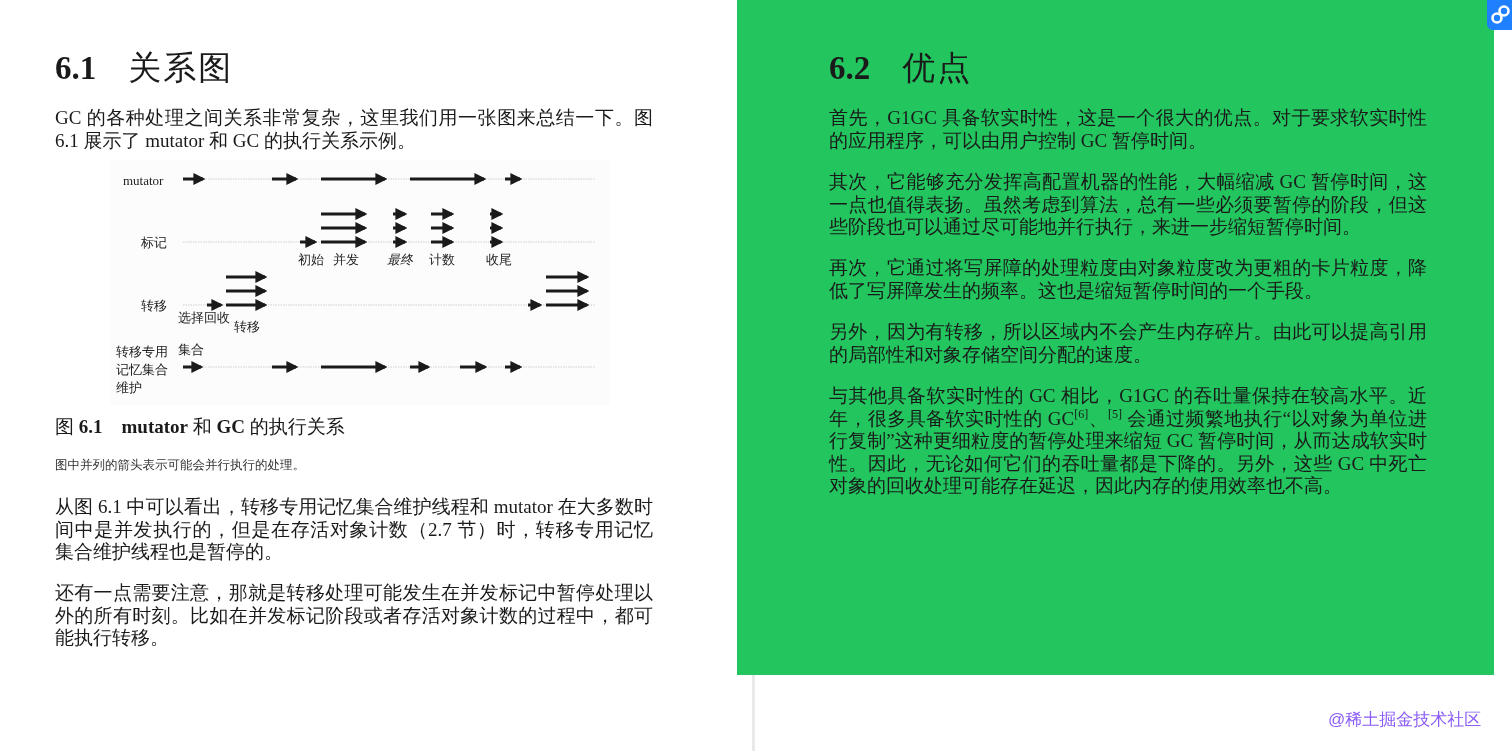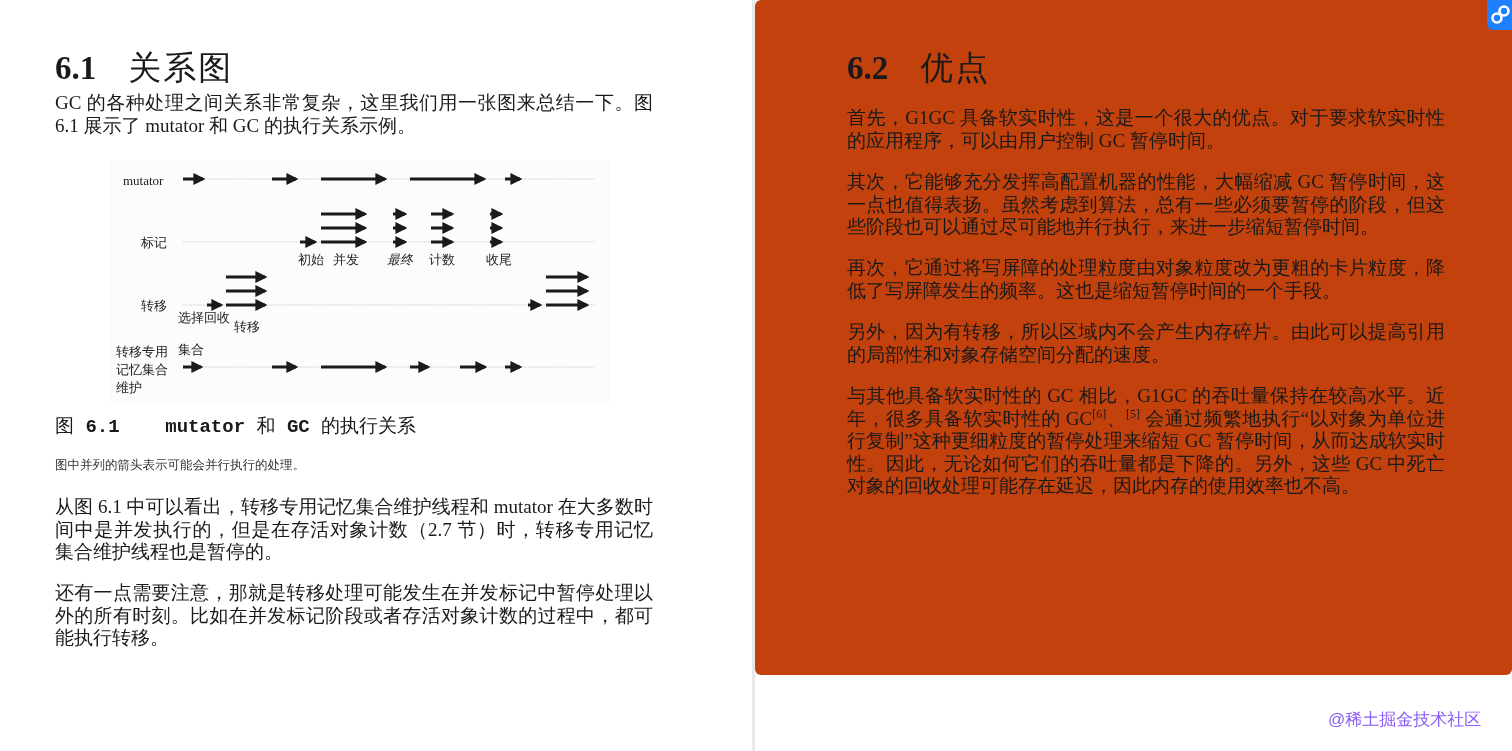--- a/index.html
+++ b/index.html
@@ -4,51 +4,51 @@
 <style>
   html, body { margin: 0; padding: 0; }
   body {
     width: 1512px; height: 751px; overflow: hidden; position: relative;
     background: #ffffff;
     font-family: "Liberation Serif", "DejaVu Serif", serif;
     color: #1a1a1a;
   }
   .page { position: absolute; top: 0; height: 675px; background: #ffffff; }
   .page-left { left: 0; width: 752px; }
-  .page-right { left: 755px; width: 757px; background: #c2410c; border-radius: 6px; }
+  .page-right { left: 737px; width: 757px; background: #22c55e; }
   .divider { position: absolute; left: 752px; top: 0; width: 3px; height: 751px; background: #e8eaea; }
 
   .heading { position: absolute; font-size: 33px; line-height: 40px; white-space: nowrap; }
   .heading .num { font-weight: bold; margin-right: 32px; }
   .heading .ttl { font-weight: normal; letter-spacing: 2px; }
 
   .para { position: absolute; font-size: 19px; line-height: 22.5px; margin: 0; width: 598px; text-align: justify; }
   .para sup { font-size: 12px; line-height: 0; vertical-align: 7px; }
 
-  .fig-caption { position: absolute; left: 55px; top: 415px; font-size: 19px; line-height: 24px; white-space: nowrap; font-family: Liberation Mono, monospace; }
+  .fig-caption { position: absolute; left: 55px; top: 415px; font-size: 19px; line-height: 24px; white-space: nowrap; }
   .fig-caption b { font-weight: bold; }
   .fig-note { position: absolute; left: 55px; top: 457px; font-size: 12.5px; line-height: 16px; color: #333; white-space: nowrap; }
 
   .diagram { position: absolute; left: 110px; top: 160px; width: 500px; height: 245px; background: #fcfcfc; }
   .diagram svg { position: absolute; left: 0; top: 0; }
   .dlabel { position: absolute; font-size: 13px; line-height: 17px; color: #222; white-space: nowrap; }
 
   .watermark { position: absolute; left: 1328px; top: 708px; font-family: "Liberation Sans", "DejaVu Sans", sans-serif; font-size: 17px; color: #8b5cf6; white-space: nowrap; }
   .link-badge { position: absolute; left: 1487px; top: 0; width: 30px; height: 30px; background: #1e80ff; border-radius: 0 0 0 6px; }
   .link-badge svg { position: absolute; left: 3px; top: 4px; }
 </style>
 </head>
 <body>
 
 <div class="page page-left">
   <div class="heading" style="left:55px; top:48px;">
     <span class="num">6.1</span><span class="ttl">关系图</span>
   </div>
 
-  <p class="para" style="left:55px; top:92px;">GC 的各种处理之间关系非常复杂，这里我们用一张图来总结一下。图 6.1 展示了 mutator 和 GC 的执行关系示例。</p>
+  <p class="para" style="left:55px; top:107px;">GC 的各种处理之间关系非常复杂，这里我们用一张图来总结一下。图 6.1 展示了 mutator 和 GC 的执行关系示例。</p>
 
   <div class="diagram">
     <svg width="500" height="245" viewBox="0 0 500 245">
       <defs>
         <marker id="ah" markerWidth="4" markerHeight="4" refX="3.2" refY="2" orient="auto" markerUnits="strokeWidth">
           <path d="M0,0 L4,2 L0,4 z" fill="#1a1a1a"></path>
         </marker>
       </defs>
       <g stroke="#cfcfcf" stroke-width="1" stroke-dasharray="1.5 1">
         <line x1="73" y1="19" x2="485" y2="19"></line>

